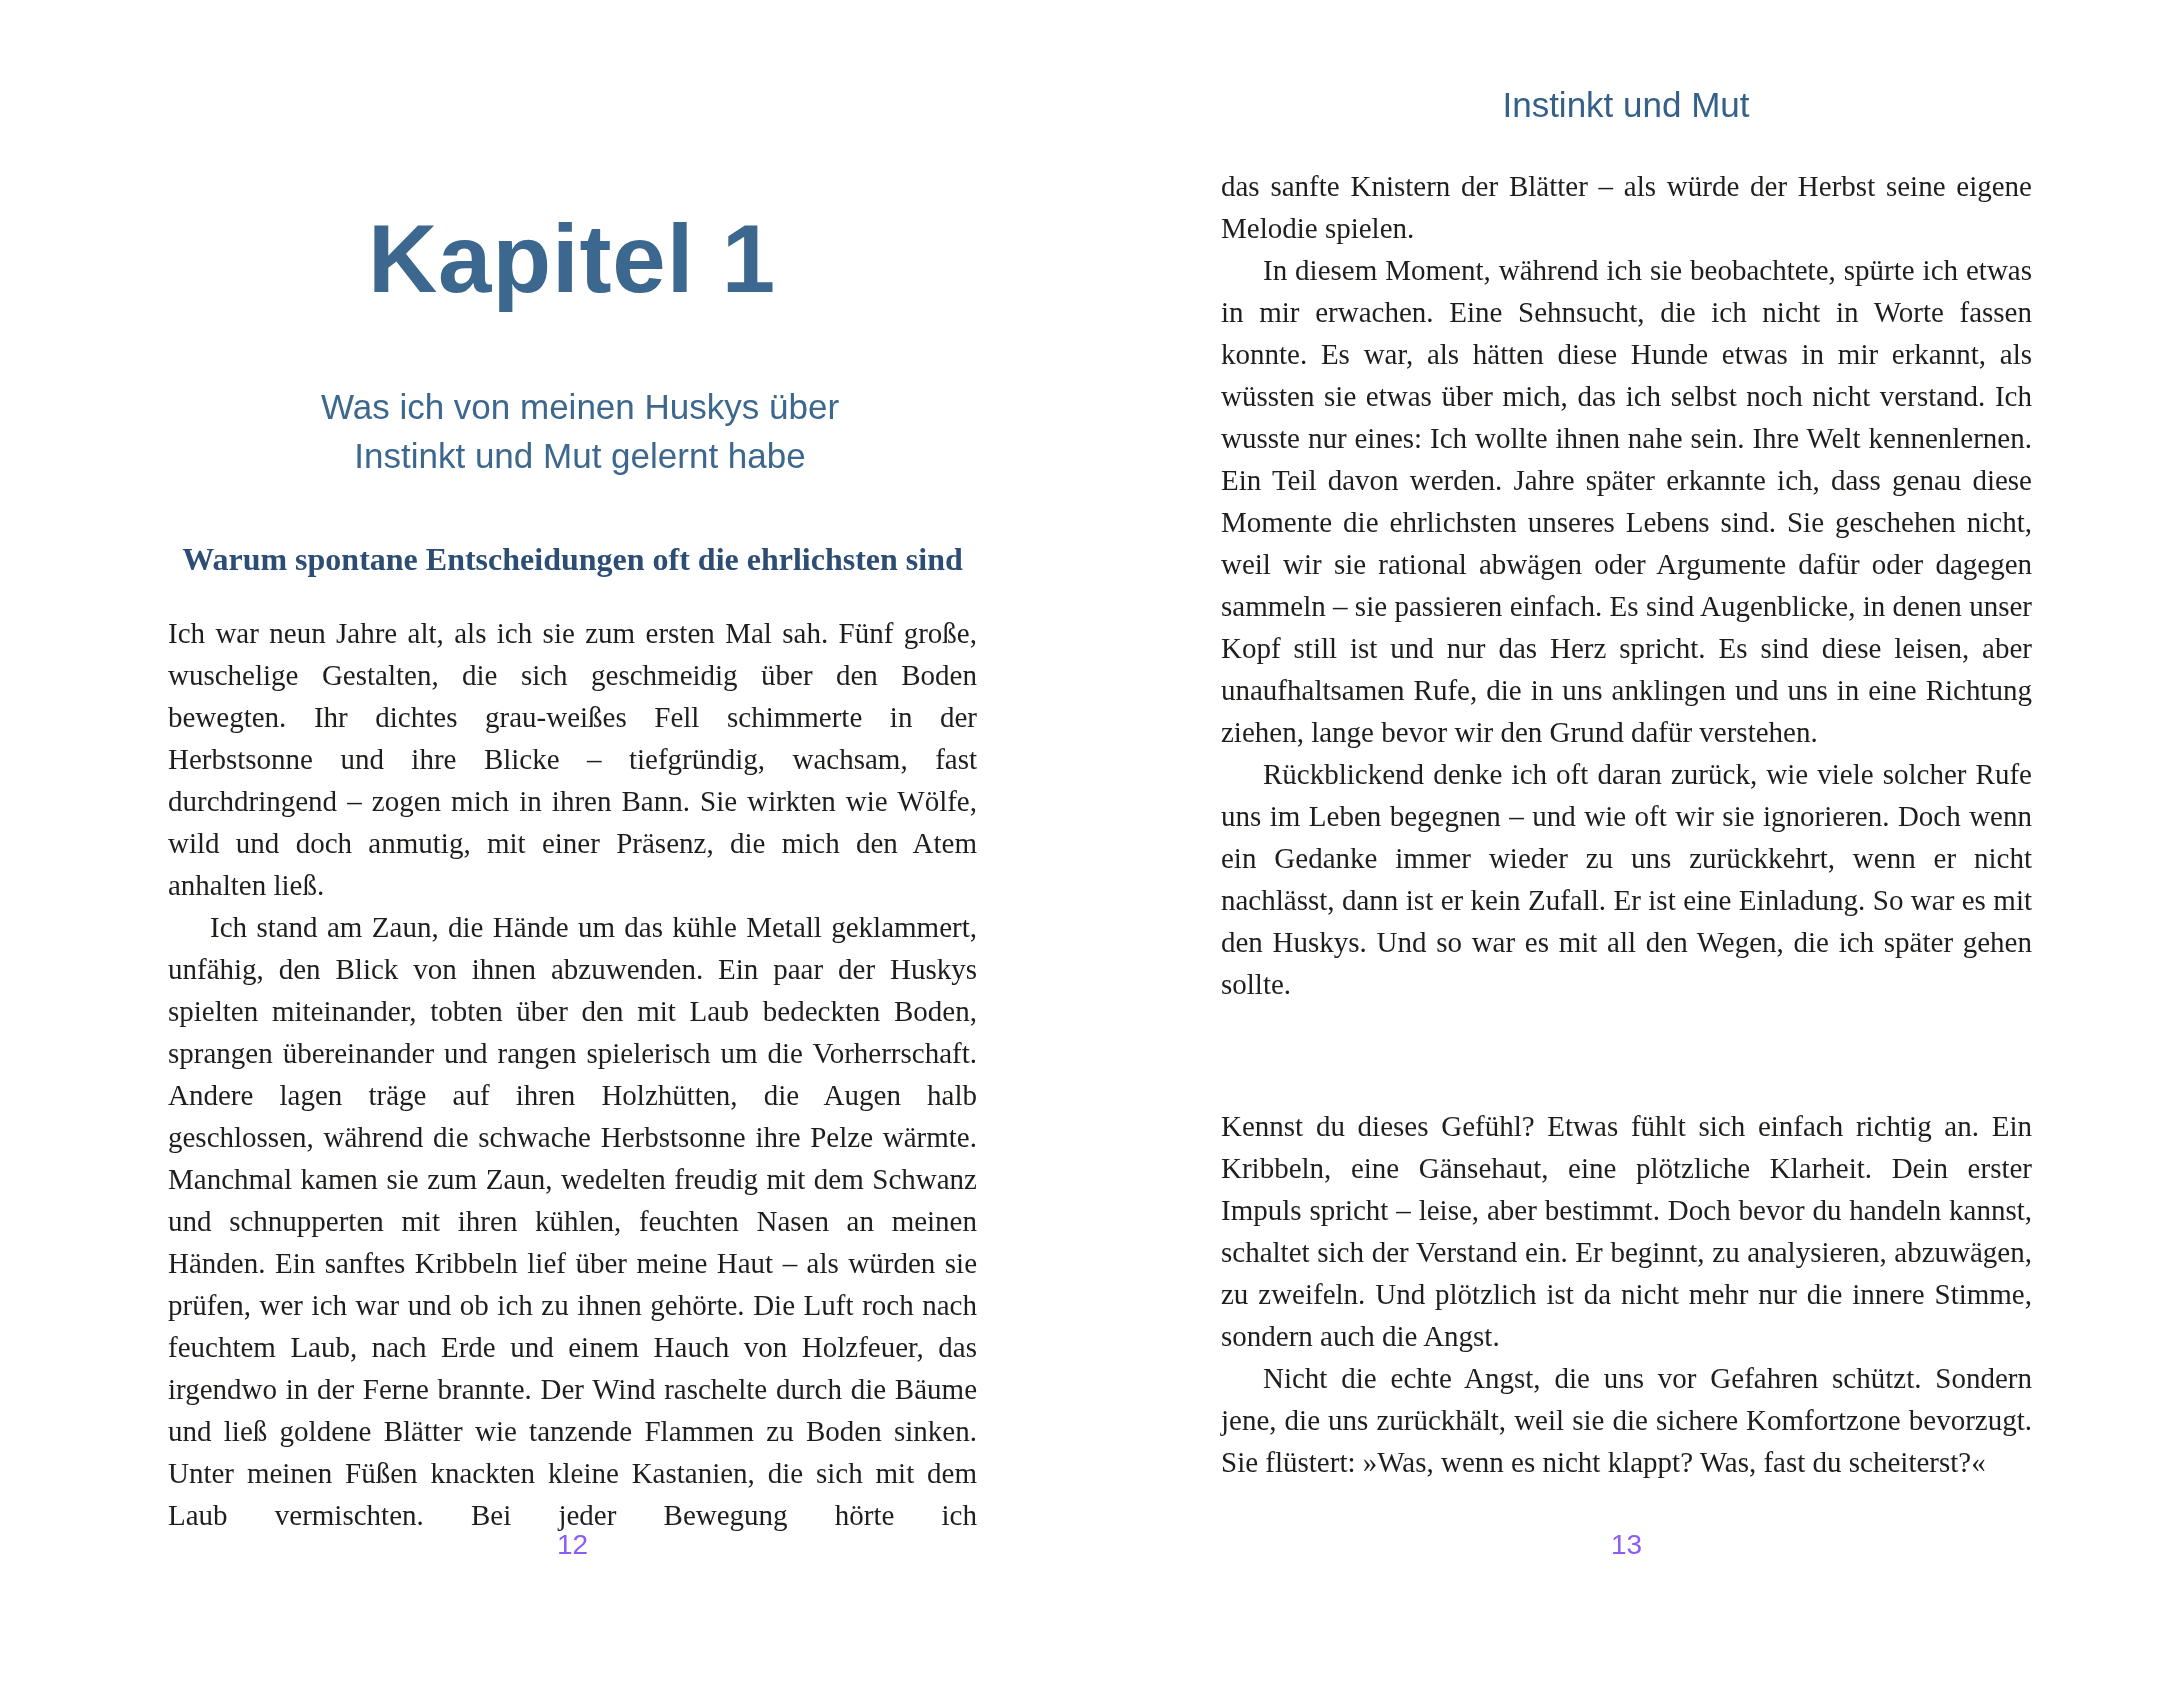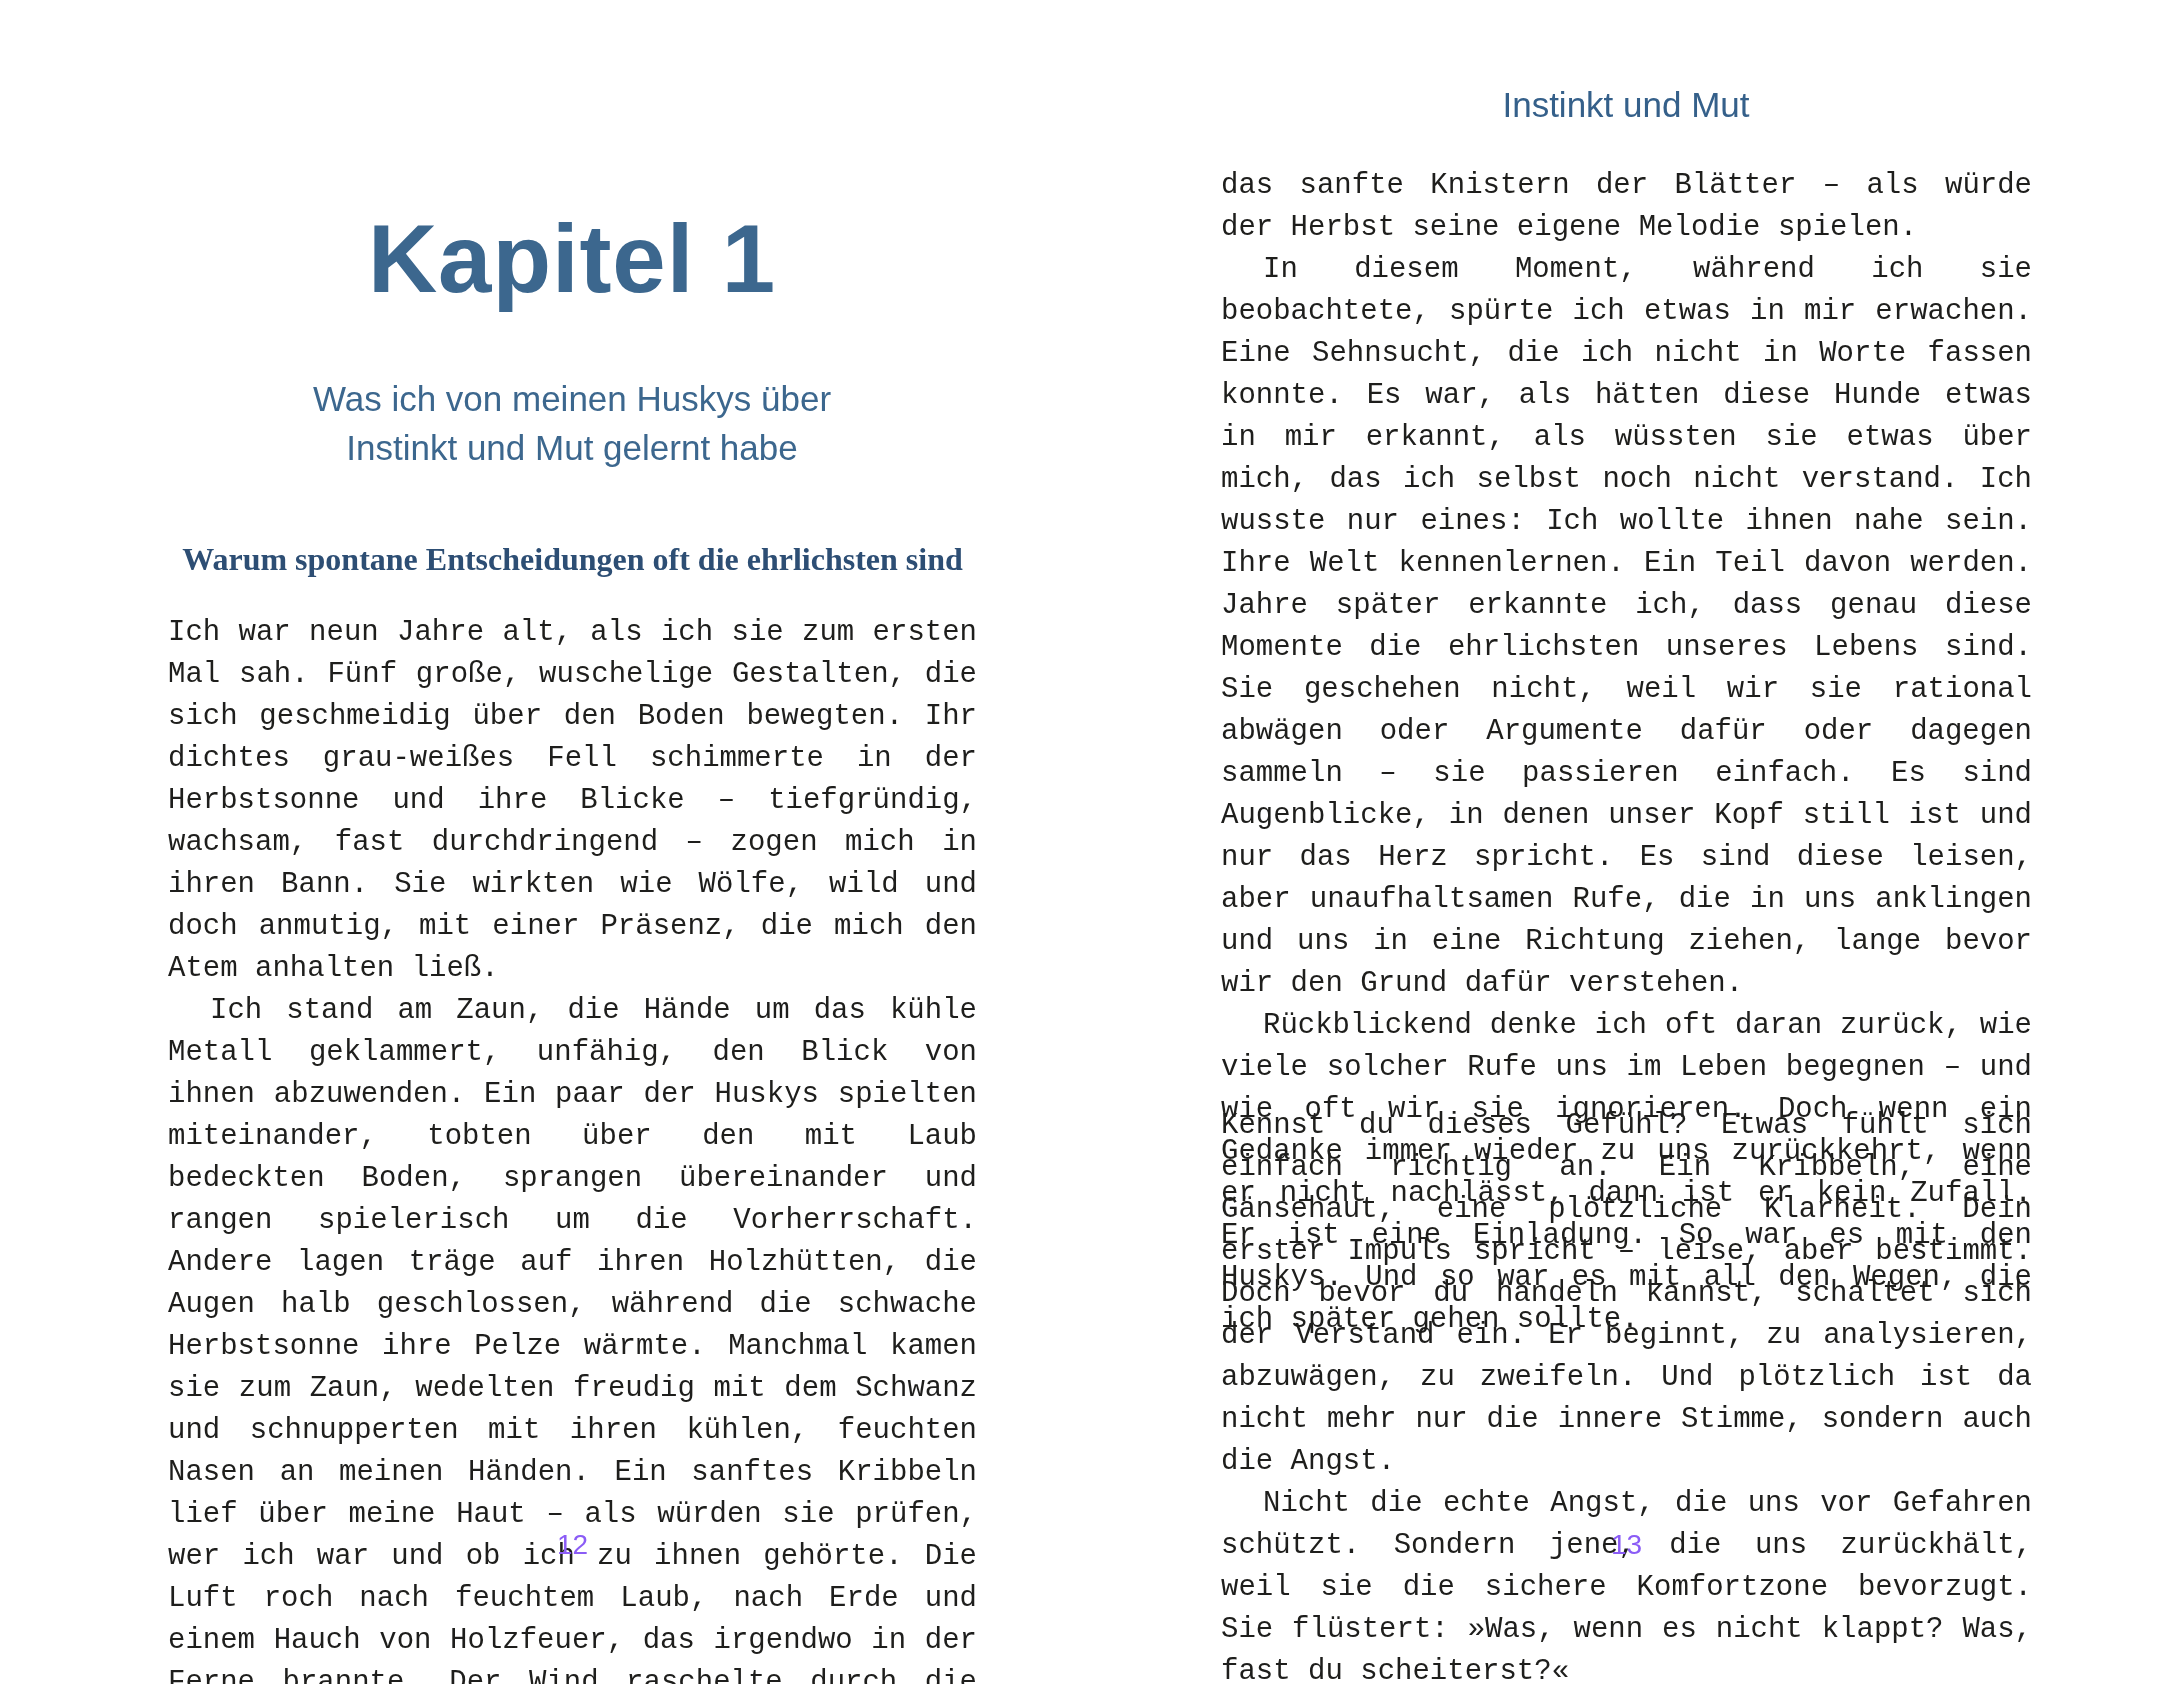--- a/index.html
+++ b/index.html
@@ -31,21 +31,21 @@
     font-size: 96px;
     line-height: 100px;
     letter-spacing: 0.9px;
     color: #3c678e;
   }
   .chapter-subtitle {
     position: absolute;
     top: 374px;
     left: -55px;
     width: calc(100% + 109px);
-    margin: 0;
+    margin: 8px;
     text-align: center;
     font-family: "Liberation Sans", sans-serif;
     font-weight: 400;
     font-size: 35px;
     line-height: 49px;
     color: #3c678e;
     white-space: pre-line;
   }
   .running-header {
     position: absolute;
@@ -98,21 +98,21 @@
     font-size: 29px;
     line-height: 42px;
     color: #1e1e1c;
     hyphens: auto;
     -webkit-hyphens: auto;
   }
   .body-left    { top: 612px; }
   .body-right-1 { top: 165px; }
   .body-right-2 { top: 1105px; }
 
-  .body-text p { margin: 0; padding: 0; font-family: Liberation Mono, monospace; }
+  .body-text p { margin: 0; padding: 0; }
   .body-text p.indent { text-indent: 42px; }
   .body-text p.cont { text-align-last: justify; }
 </style>
 </head>
 <body>
 
 <section class="page page-left">
   <h1 class="chapter-title">Kapitel 1</h1>
 
   <h2 class="chapter-subtitle">Was ich von meinen Huskys über

